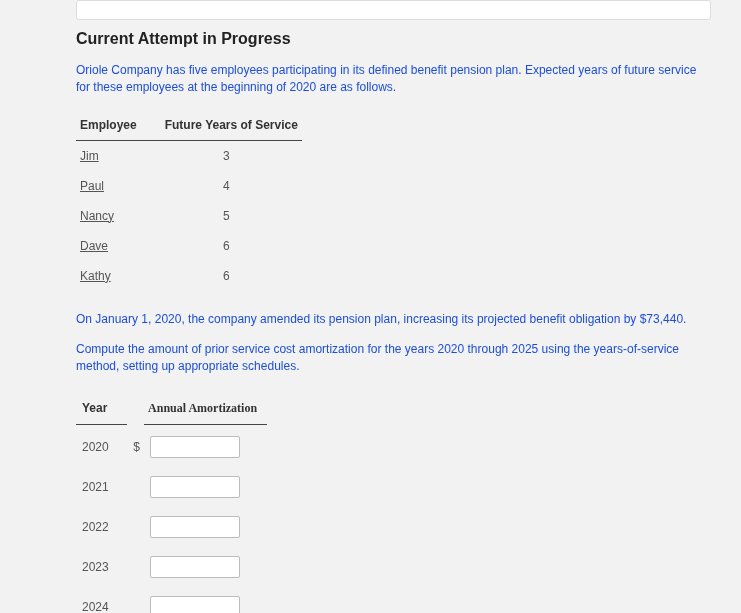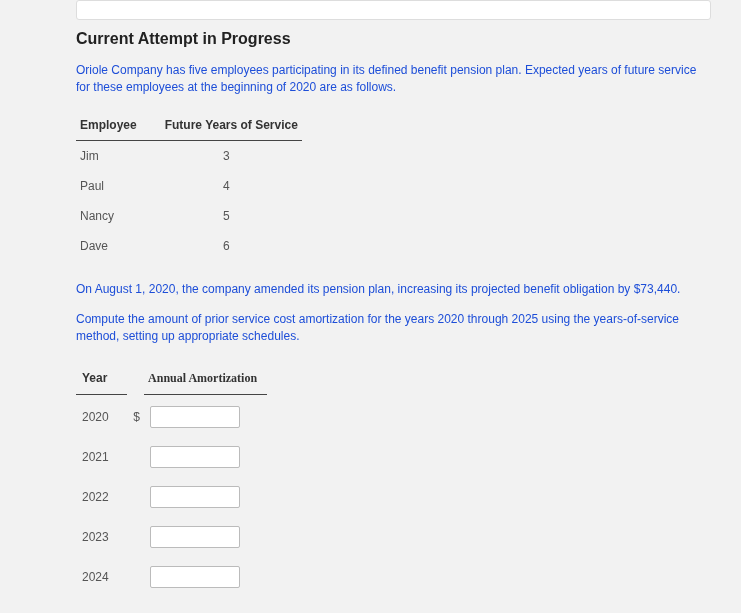--- a/index.html
+++ b/index.html
@@ -38,21 +38,21 @@
     padding: 8px 14px 8px 4px;
     text-align: left;
     color: #333;
   }
   table.emp th.employee-h { border-bottom: 1px solid #444; padding-left: 4px; padding-right: 24px;}
   table.emp th.future-h { border-bottom: 1px solid #444; padding-right: 4px; text-align: center;}
   table.emp td {
     padding: 8px 14px 8px 4px;
     color: #555;
   }
-  table.emp td.col-emp { padding-left: 4px; }
+  table.emp td.col-emp { padding-left: 4px; text-decoration: underline; }
   table.emp td.col-val { text-align: center; }
   
   table.amort {
     margin: 0 0 20px 76px;
     border-collapse: separate;
     border-spacing: 0 4px;
   }
   table.amort th {
     font-weight: 700;
     padding: 8px 14px 8px 4px;
@@ -104,24 +104,28 @@
         <td class="col-val">4</td>
       </tr>
       <tr>
         <td class="col-emp">Nancy</td>
         <td class="col-val">5</td>
       </tr>
       <tr>
         <td class="col-emp">Dave</td>
         <td class="col-val">6</td>
       </tr>
+      <tr>
+        <td class="col-emp">Kathy</td>
+        <td class="col-val">6</td>
+      </tr>
     </tbody>
 </table>
 
-<div class="body-text">On August 1, 2020, the company amended its pension plan, increasing its projected benefit obligation by $73,440.</div>
+<div class="body-text">On January 1, 2020, the company amended its pension plan, increasing its projected benefit obligation by $73,440.</div>
 
 <div class="body-text">Compute the amount of prior service cost amortization for the years 2020 through 2025 using the years-of-service method, setting up appropriate schedules.</div>
 
 <table class="amort">
   <thead>
     <tr>
       <th class="year-h">Year</th>
       <th class="spacer-h"></th>
       <th class="amort-h">Annual Amortization</th>
     </tr>

